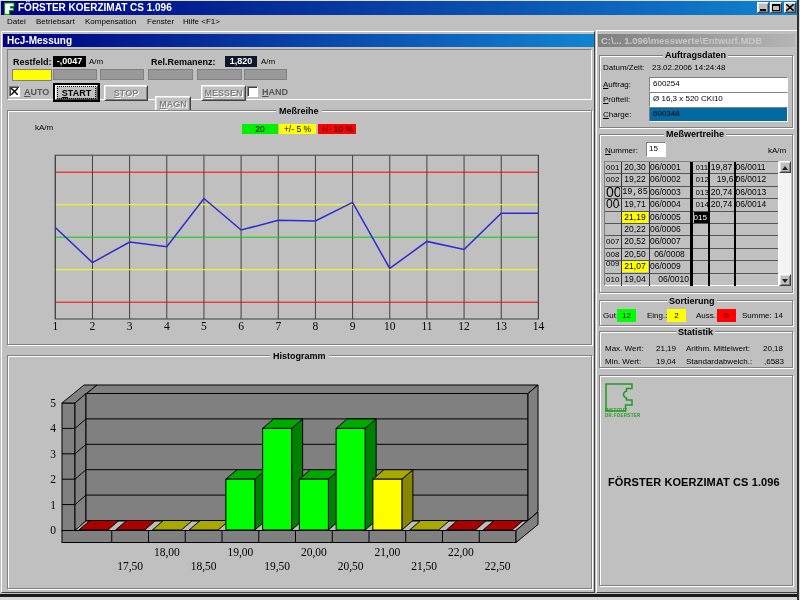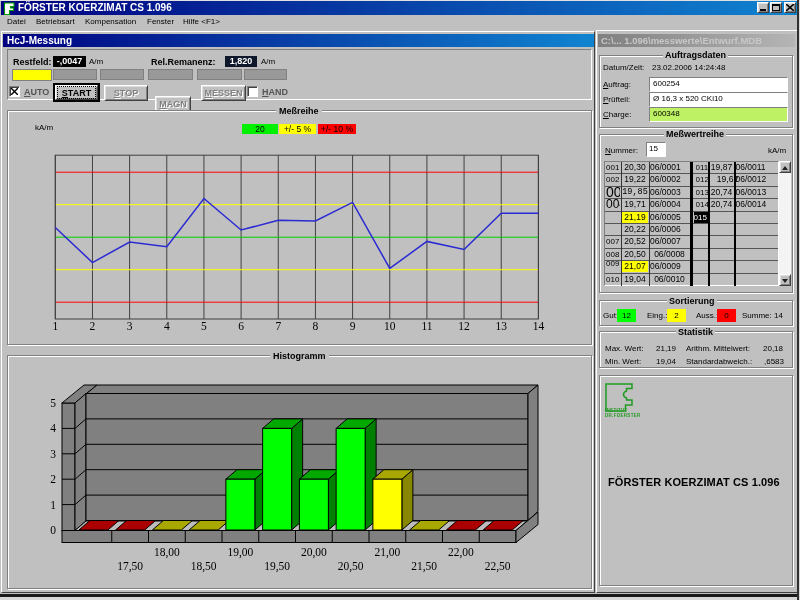--- a/index.html
+++ b/index.html
@@ -214,21 +214,21 @@
 <div class="abs" style="left:652px;top:63px;">23.02.2006 14:24:48</div>
 <div class="abs" style="left:603px;top:80px;"><span style="text-decoration:underline;">A</span>uftrag:</div>
 <div class="abs sunk" style="left:649px;top:77px;width:139px;height:15px;background:#fff;">
     <span style="position:absolute;left:3px;top:1px;">600254</span>
   </div>
 <div class="abs" style="left:603px;top:95px;"><span style="text-decoration:underline;">P</span>rüfteil:</div>
 <div class="abs sunk" style="left:649px;top:92px;width:139px;height:15px;background:#fff;">
     <span style="position:absolute;left:3px;top:1px;">Ø 16,3 x 520 CKi10</span>
   </div>
 <div class="abs" style="left:603px;top:110px;"><span style="text-decoration:underline;">C</span>harge:</div>
-<div class="abs sunk" style="left:649px;top:107px;width:139px;height:15px;background:#bef264;">
+<div class="abs sunk" style="left:649px;top:107px;width:139px;height:15px;background:#0369a1;">
     <span style="position:absolute;left:3px;top:1px;">600348</span>
   </div>
 
 <div class="abs etch" style="left:599px;top:134px;width:194px;height:159px;"></div>
 <div class="abs b" style="left:664px;top:129px;background:#c0c0c0;padding:0 2px;font-size:9px;">Meßwertreihe</div>
 <div class="abs" style="left:605px;top:146px;"><span style="text-decoration:underline;">N</span>ummer:</div>
 <div class="abs sunk" style="left:646px;top:142px;width:20px;height:15px;background:#fff;">
     <span style="position:absolute;left:2px;top:1px;">15</span>
   </div>
 <div class="abs" style="left:768px;top:146px;">kA/m</div>
@@ -292,21 +292,21 @@
     <div class="abs" style="left:0;top:98px;width:173px;height:1px;background:#555;"></div>
     <div class="cell" style="left:1px;top:96px;width:14px;height:11px;line-height:11px;text-align:left;font-size:8px;">009</div>
     <div class="cell" style="left:17px;top:99px;width:26px;height:11px;line-height:11px;background:#ffff00;text-align:center;">21,07</div>
     <div class="cell" style="left:45px;top:99px;width:39px;height:11px;line-height:11px;text-align:left;">06/0009</div>
     <div class="cell" style="left:90.5px;top:99px;width:12px;height:11px;line-height:11px;text-align:left;font-size:8px;"></div>
     <div class="cell" style="left:104.5px;top:99px;width:24px;height:11px;line-height:11px;text-align:center;"></div>
     <div class="cell" style="left:130.5px;top:99px;width:42px;height:11px;line-height:11px;text-align:left;"></div>
     <div class="abs" style="left:0;top:111px;width:173px;height:1px;background:#555;"></div>
     <div class="cell" style="left:1px;top:112px;width:14px;height:11px;line-height:11px;text-align:left;font-size:8px;">010</div>
     <div class="cell" style="left:17px;top:112px;width:26px;height:11px;line-height:11px;text-align:center;">19,04</div>
-    <div class="cell" style="left:45px;top:112px;width:39px;height:11px;line-height:11px;text-align:center;">06/0010</div>
+    <div class="cell" style="left:45px;top:112px;width:39px;height:11px;line-height:11px;text-align:right;">06/0010</div>
     <div class="cell" style="left:90.5px;top:112px;width:12px;height:11px;line-height:11px;text-align:left;font-size:8px;"></div>
     <div class="cell" style="left:104.5px;top:112px;width:24px;height:11px;line-height:11px;text-align:center;"></div>
     <div class="cell" style="left:130.5px;top:112px;width:42px;height:11px;line-height:11px;text-align:left;"></div>
     <div class="abs" style="left:16px;top:0;width:1px;height:124px;background:#333;"></div>
     <div class="abs" style="left:44px;top:0;width:1px;height:124px;background:#333;"></div>
     <div class="abs" style="left:85px;top:0;width:3px;height:124px;background:#000;"></div>
     <div class="abs" style="left:102.5px;top:0;width:2px;height:124px;background:#000;"></div>
     <div class="abs" style="left:128.5px;top:0;width:2px;height:124px;background:#000;"></div>
   </div>
 

